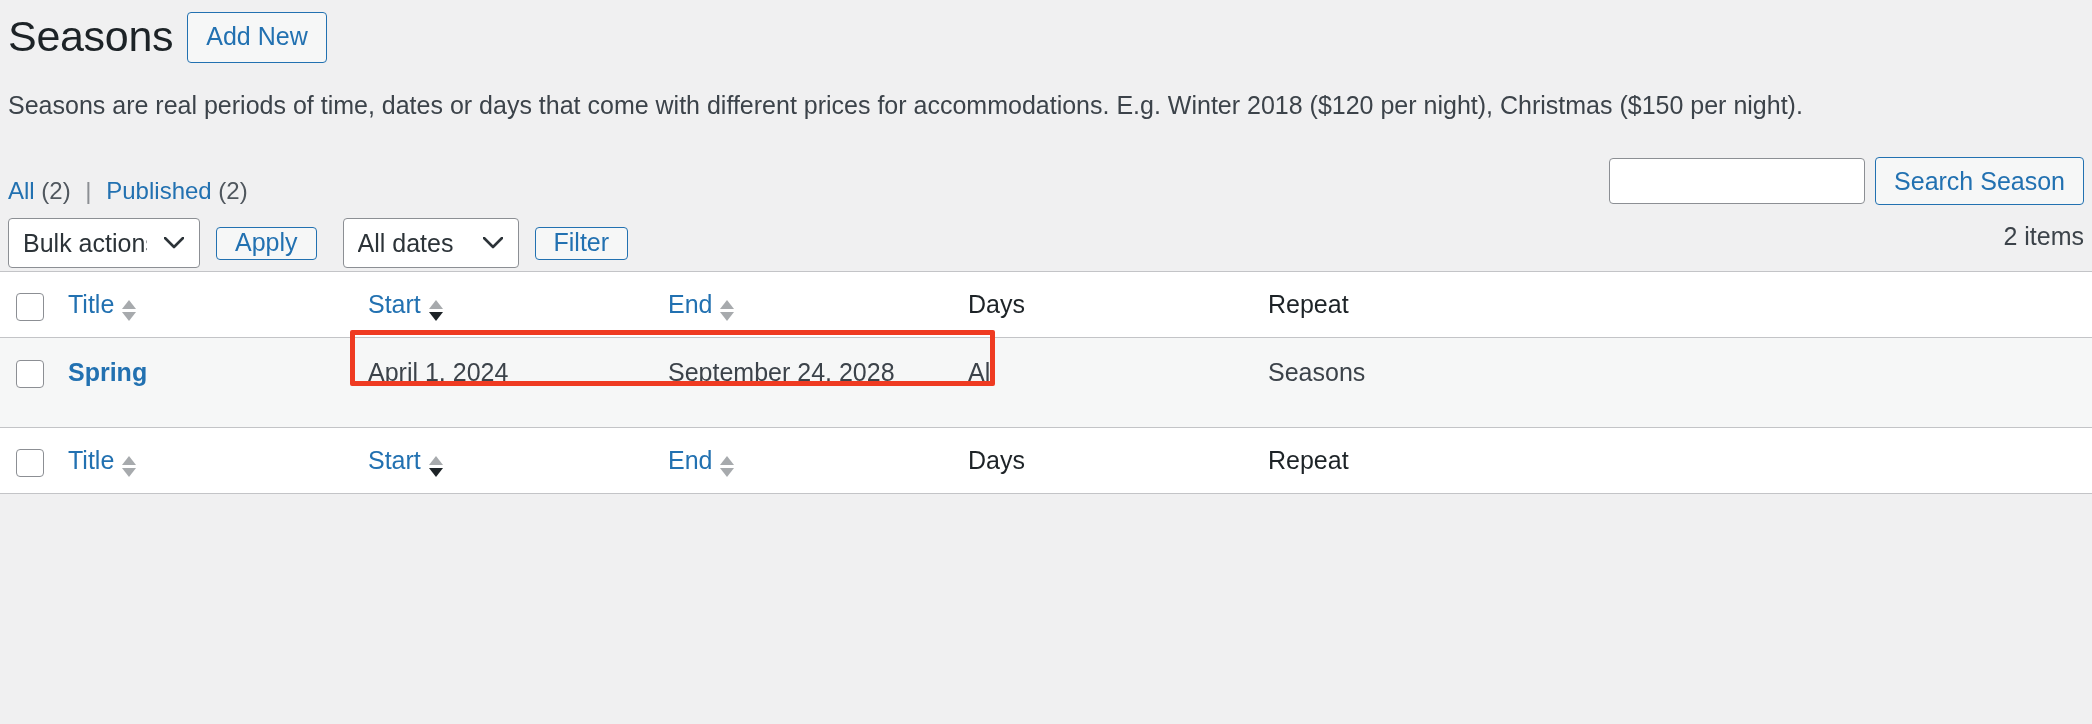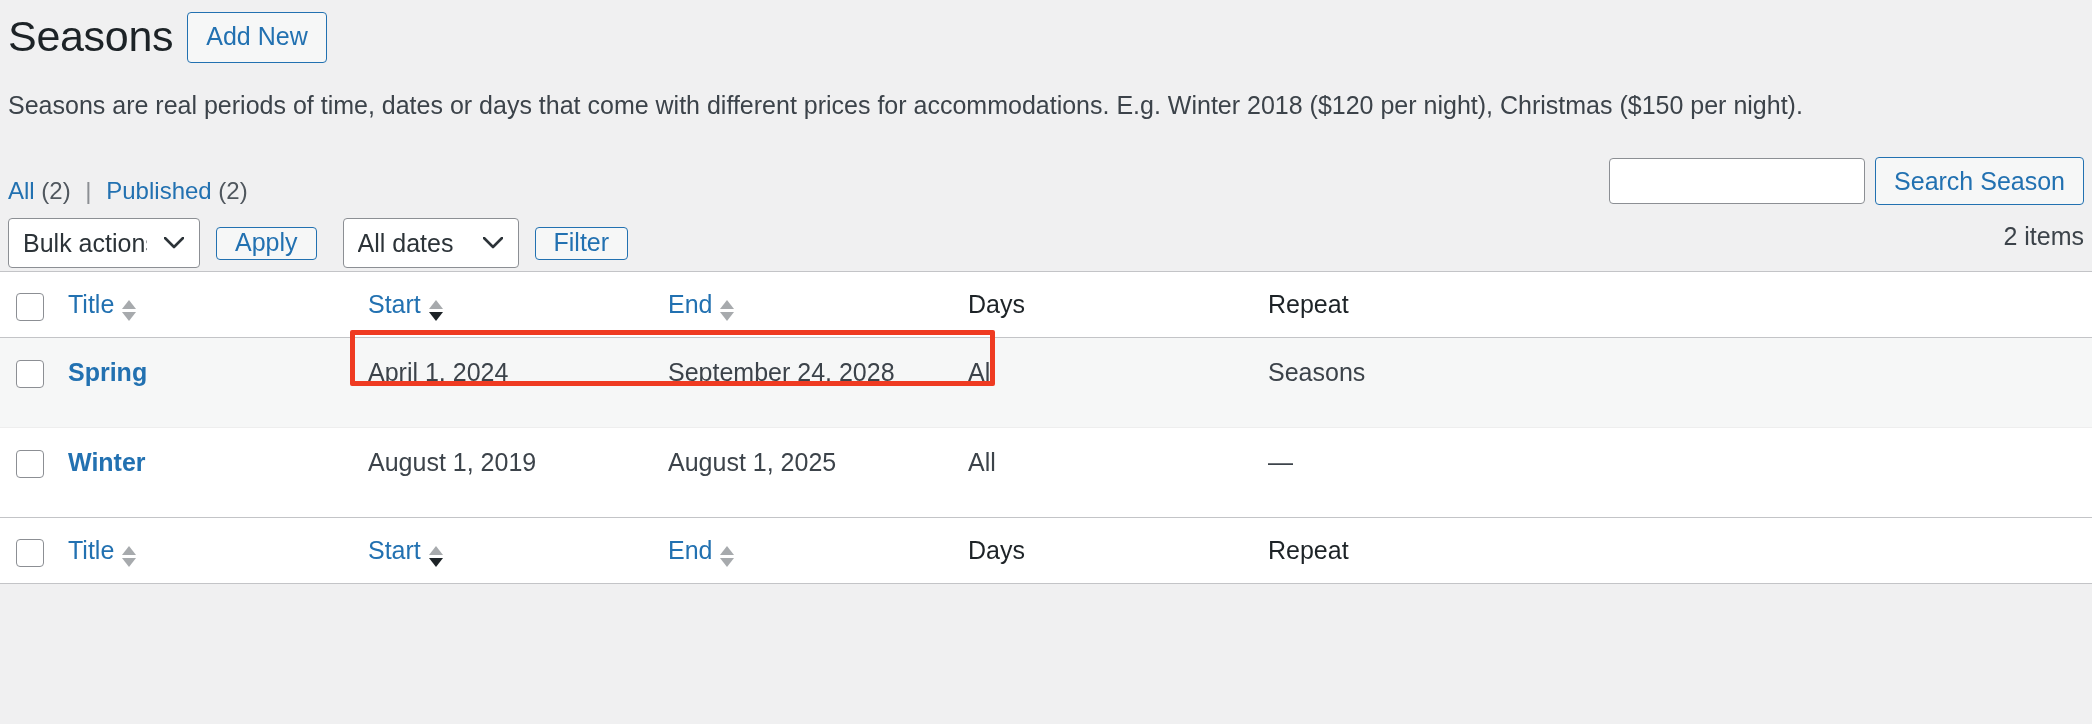--- a/index.html
+++ b/index.html
@@ -350,32 +350,20 @@
           <span class="cb-checkbox"></span>
         </td>
         <td class="col-title">
           <a class="row-title">Spring</a>
         </td>
         <td class="col-start cell-text">April 1, 2024</td>
         <td class="col-end cell-text">September 24, 2028</td>
         <td class="col-days cell-text">All</td>
         <td class="col-repeat cell-text">Seasons</td>
       </tr>
-      <tr>
-        <td class="col-cb">
-          <span class="cb-checkbox"></span>
-        </td>
-        <td class="col-title">
-          <a class="row-title">Winter</a>
-        </td>
-        <td class="col-start cell-text">August 1, 2019</td>
-        <td class="col-end cell-text">August 1, 2025</td>
-        <td class="col-days cell-text">All</td>
-        <td class="col-repeat cell-text dash">—</td>
-      </tr>
     </tbody>
 
     <tfoot>
       <tr>
         <th class="col-cb">
           <span class="cb-checkbox"></span>
         </th>
         <th class="col-title">
           <a class="sortable-link">
             <span>Title</span>

